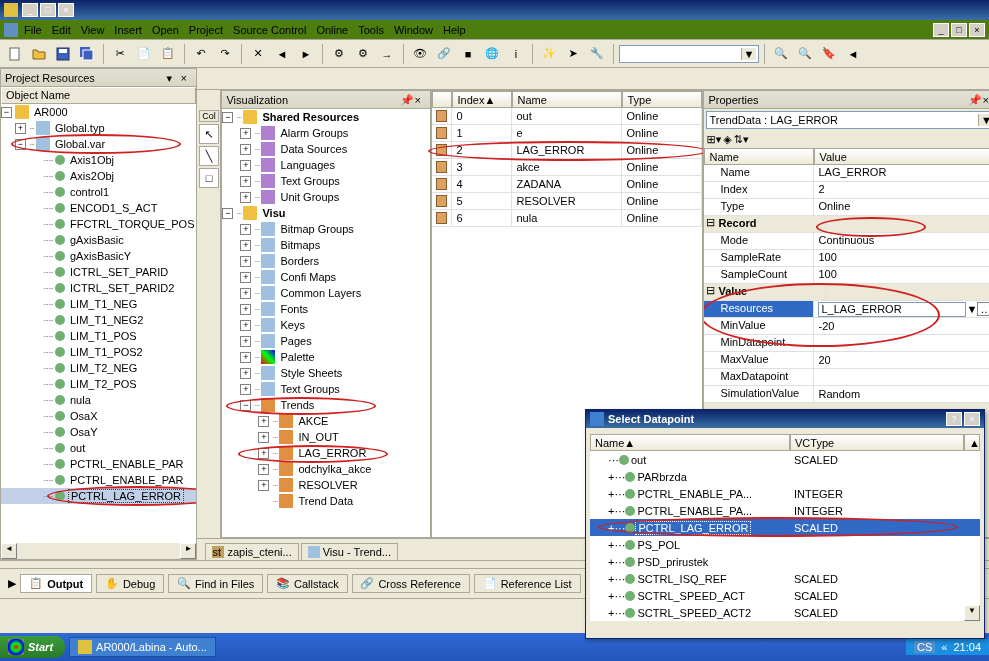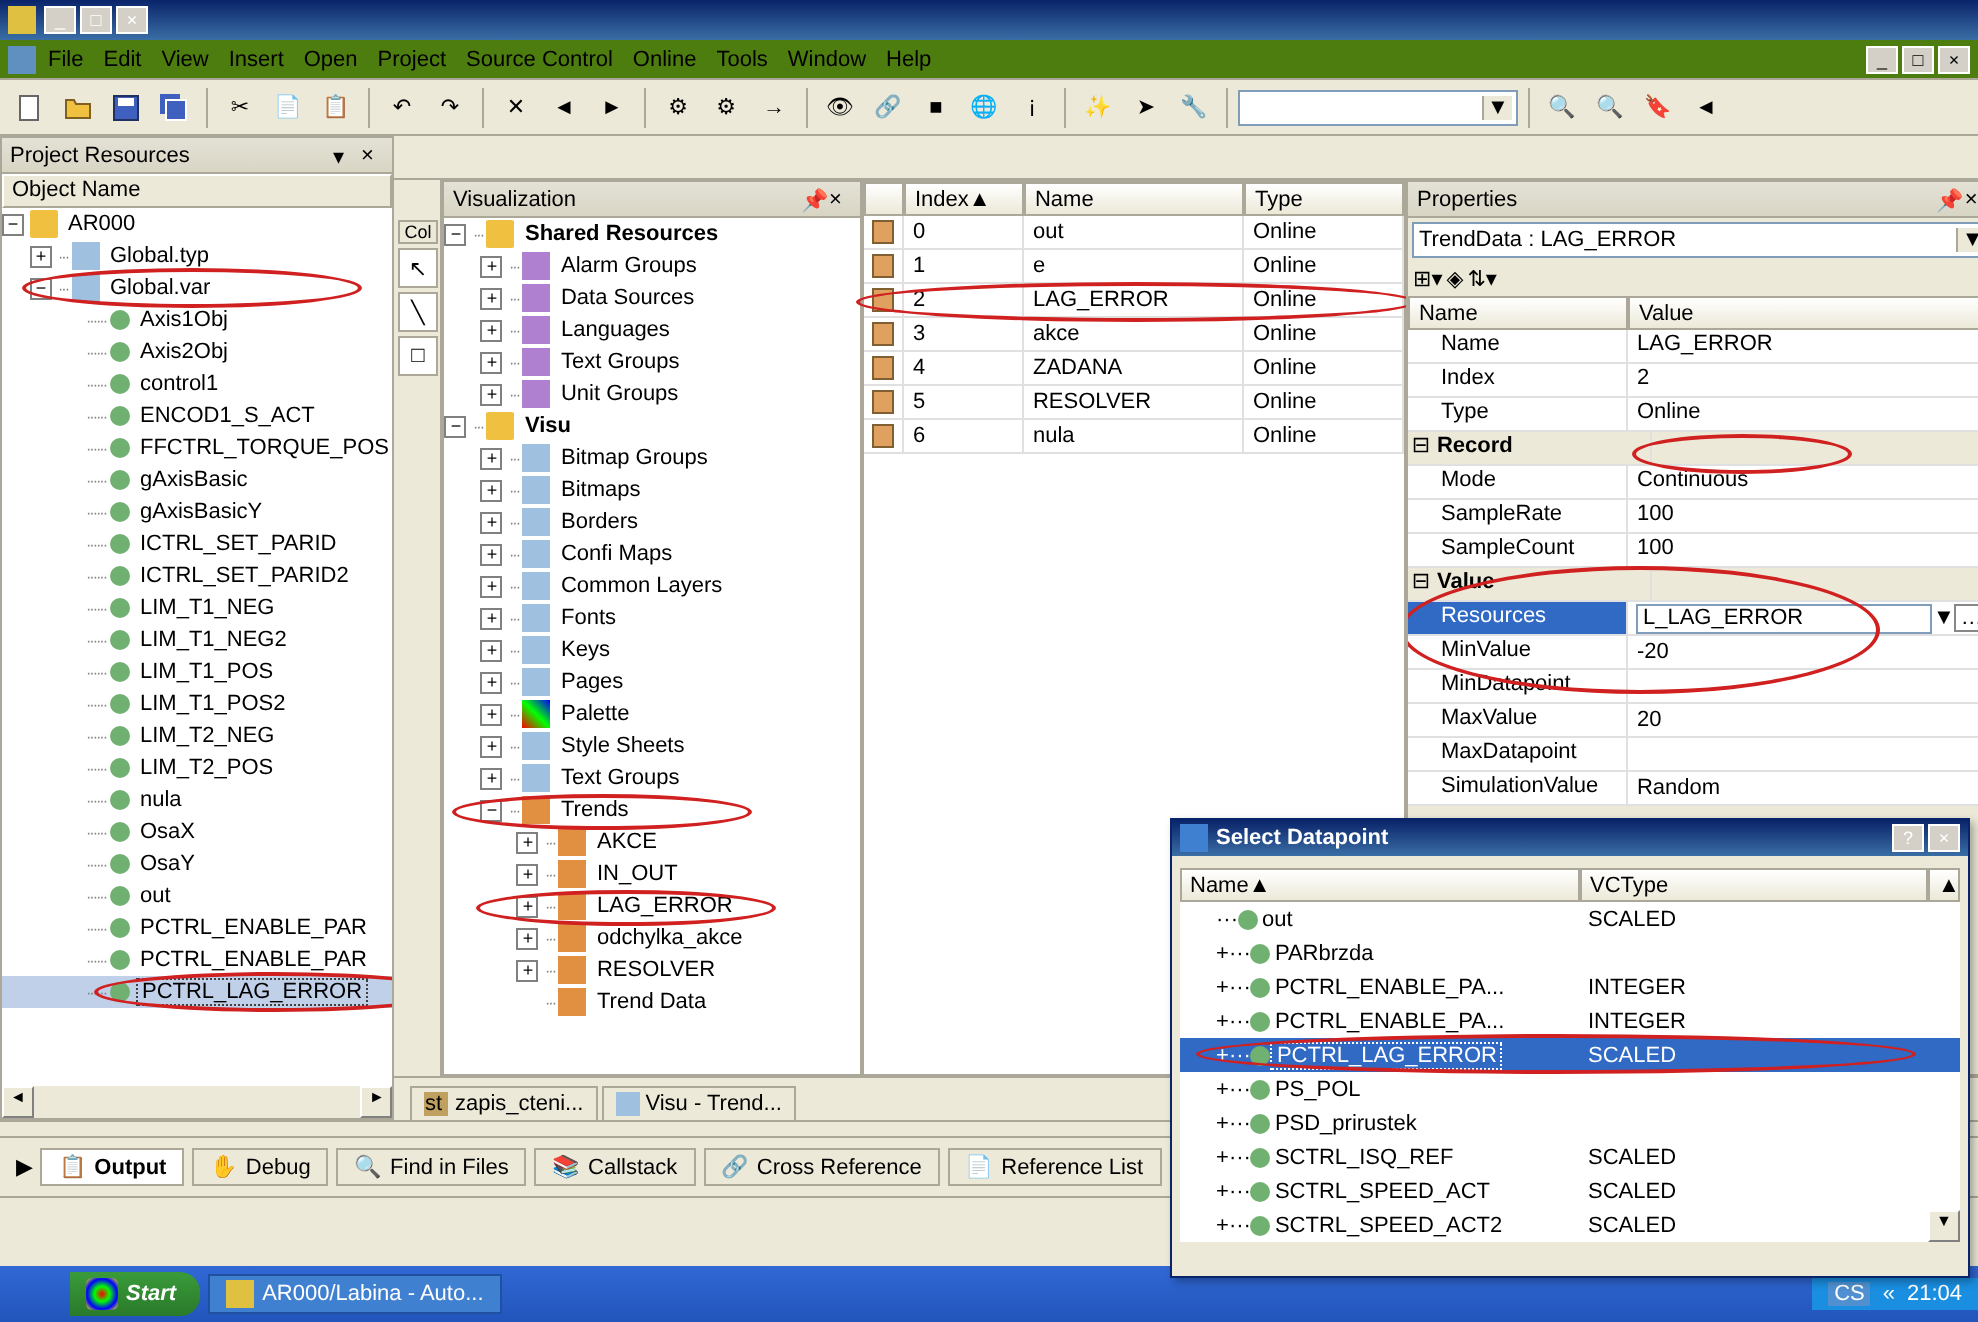--- a/index.html
+++ b/index.html
@@ -66,21 +66,21 @@
 .dlgrow { display: flex; height: 17px; }
 .dlgrow .cell { padding: 1px 4px; display: flex; align-items: center; }
 .dlgrow.sel { background: #316ac5; color: #fff; }
 .dlgrow.sel .lbl { border: 1px dotted #fff; }
 .bottom { height: 30px; background: #ece9d8; border-top: 1px solid #aca899; display: flex; align-items: center; padding: 0 8px; gap: 4px; }
 .btab { border: 1px solid #aca899; padding: 2px 8px; background: #ece9d8; display: flex; align-items: center; gap: 4px; }
 .btab.active { background: #fff; font-weight: bold; }
 .status { height: 20px; background: #ece9d8; border-top: 1px solid #aca899; display: flex; align-items: center; padding: 0 8px; font-size: 10px; }
 .status .scell { border: 1px inset #aca899; padding: 1px 6px; margin-right: 4px; }
 .taskbar { position: absolute; bottom: 0; left: 0; right: 0; height: 28px; background: linear-gradient(#3168d5,#2255bb); display: flex; align-items: center; }
-.startbtn { background: linear-gradient(#3a9b3a,#2a7a2a); color: #fff; font-weight: bold; font-style: italic; padding: 3px 12px 3px 8px; border-radius: 0 10px 10px 0; display: flex; align-items: center; gap: 4px; margin-left: 35px; }
+.startbtn { background: linear-gradient(#3a9b3a,#2a7a2a); color: #fff; font-weight: bold; font-style: italic; padding: 3px 12px 3px 8px; border-radius: 0 10px 10px 0; display: flex; align-items: center; gap: 4px; }
 .taskbtn { background: #4080d0; color: #fff; border: 1px solid #2050a0; padding: 2px 8px; margin-left: 4px; display: flex; align-items: center; gap: 4px; max-width: 180px; }
 .tray { margin-left: auto; background: #1a8ee0; padding: 2px 8px; color: #fff; display: flex; align-items: center; gap: 6px; }
 .scrollbtn { width: 16px; height: 16px; background: #ece9d8; border: 1px solid #fff; border-right-color: #808080; border-bottom-color: #808080; text-align: center; font-size: 8px; }
 .dropdown { background: #fff; border: 1px solid #7f9db9; height: 18px; padding: 0 2px; display: flex; align-items: center; }
 .dropdown .arrow { width: 15px; text-align: center; background: #ece9d8; margin-left: auto; border-left: 1px solid #aca899; }
 </style>
 </head>
 <body>
 
 <div class="titlebar">

